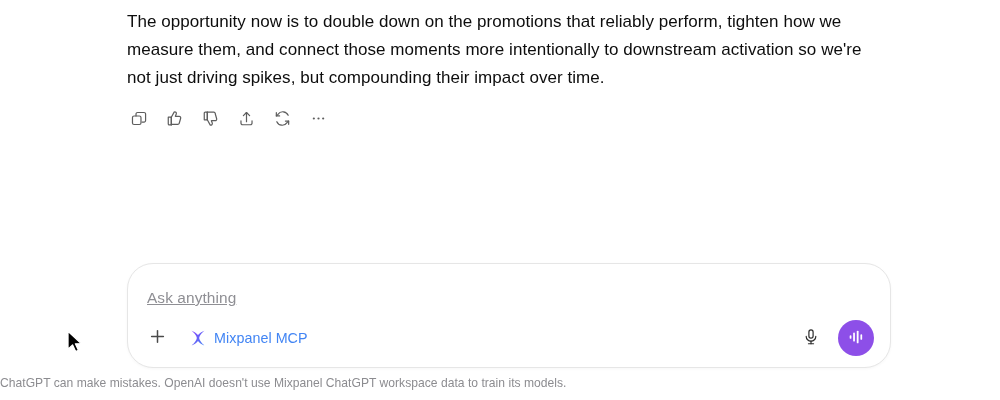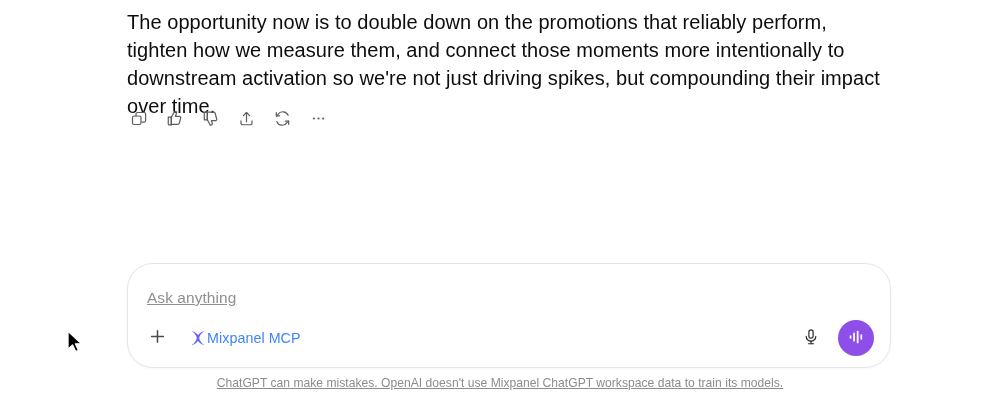--- a/index.html
+++ b/index.html
@@ -21,21 +21,21 @@
 
   
   .message-block {
     position: absolute;
     left: 127px;
     top: 8px;
     width: 760px;
   }
 
   .message-text {
-    font-size: 20px;
+    font-size: 17px;
     line-height: 28px;
     color: #0d0d0d;
     letter-spacing: 0.05px;
     font-weight: 400;
     white-space: normal;
   }
 
   
   .action-bar {
     position: absolute;
@@ -117,20 +117,21 @@
     border: none;
     background: transparent;
     border-radius: 50%;
     cursor: pointer;
     color: #4a4a4a;
   }
 
   .mcp-chip {
     display: flex;
     align-items: center;
+    gap: 7px;
     margin-left: 13px;
     cursor: pointer;
     border-radius: 8px;
     padding: 3px 4px;
   }
 
   .mcp-logo {
     width: 18px;
     height: 18px;
     display: block;
@@ -174,25 +175,23 @@
     border: none;
     cursor: pointer;
   }
 
   
   .footer-note {
     position: absolute;
     left: 0;
     right: 0;
     top: 376px;
-    text-align: center;
     font-size: 12.1px;
     color: #8c8c90;
     letter-spacing: 0.02px;
-    text-decoration: underline;
   }
 
   
   .cursor {
     position: absolute;
     left: 66px;
     top: 330px;
     width: 18px;
     height: 24px;
     pointer-events: none;

